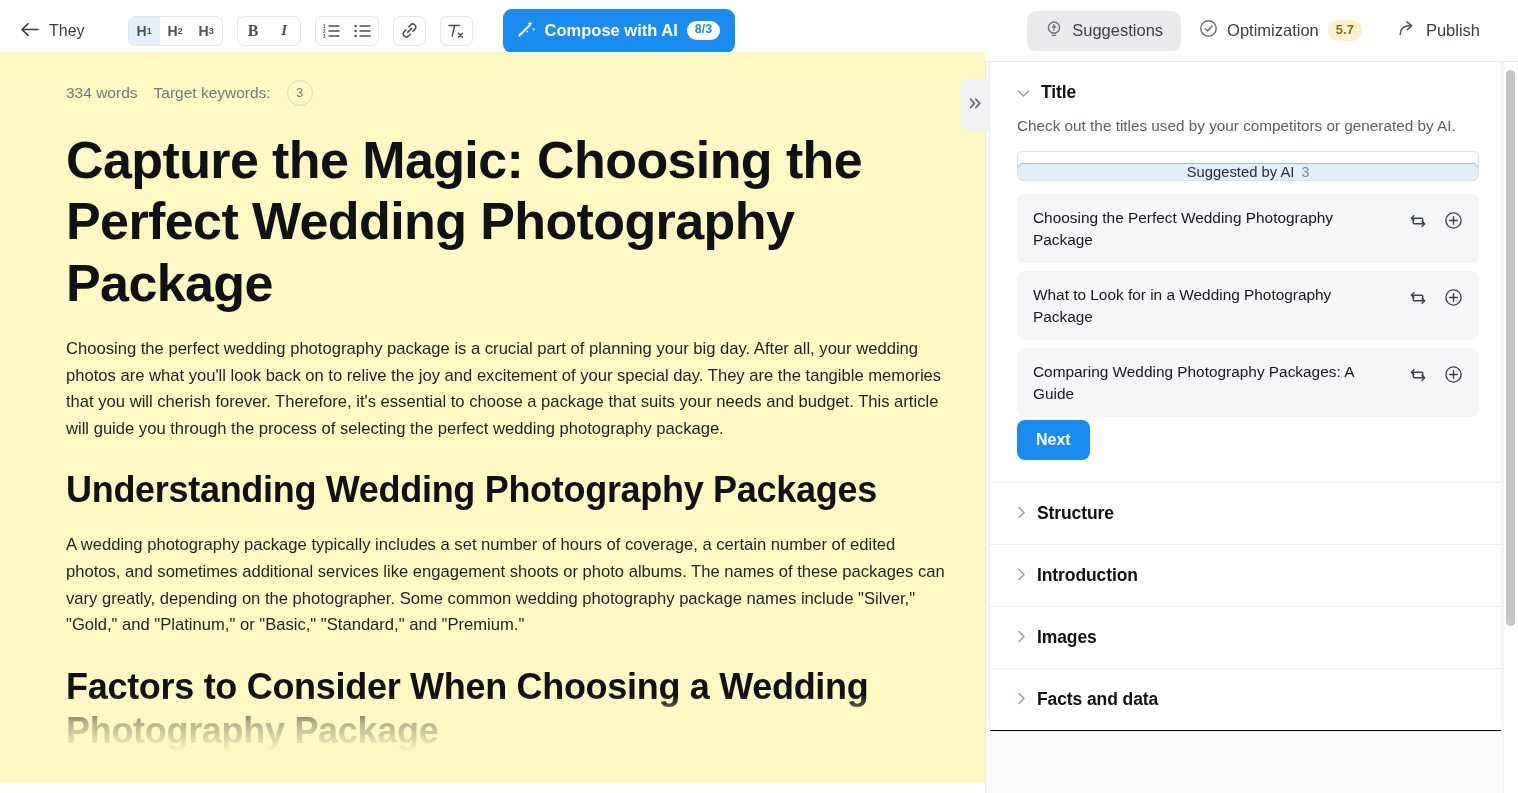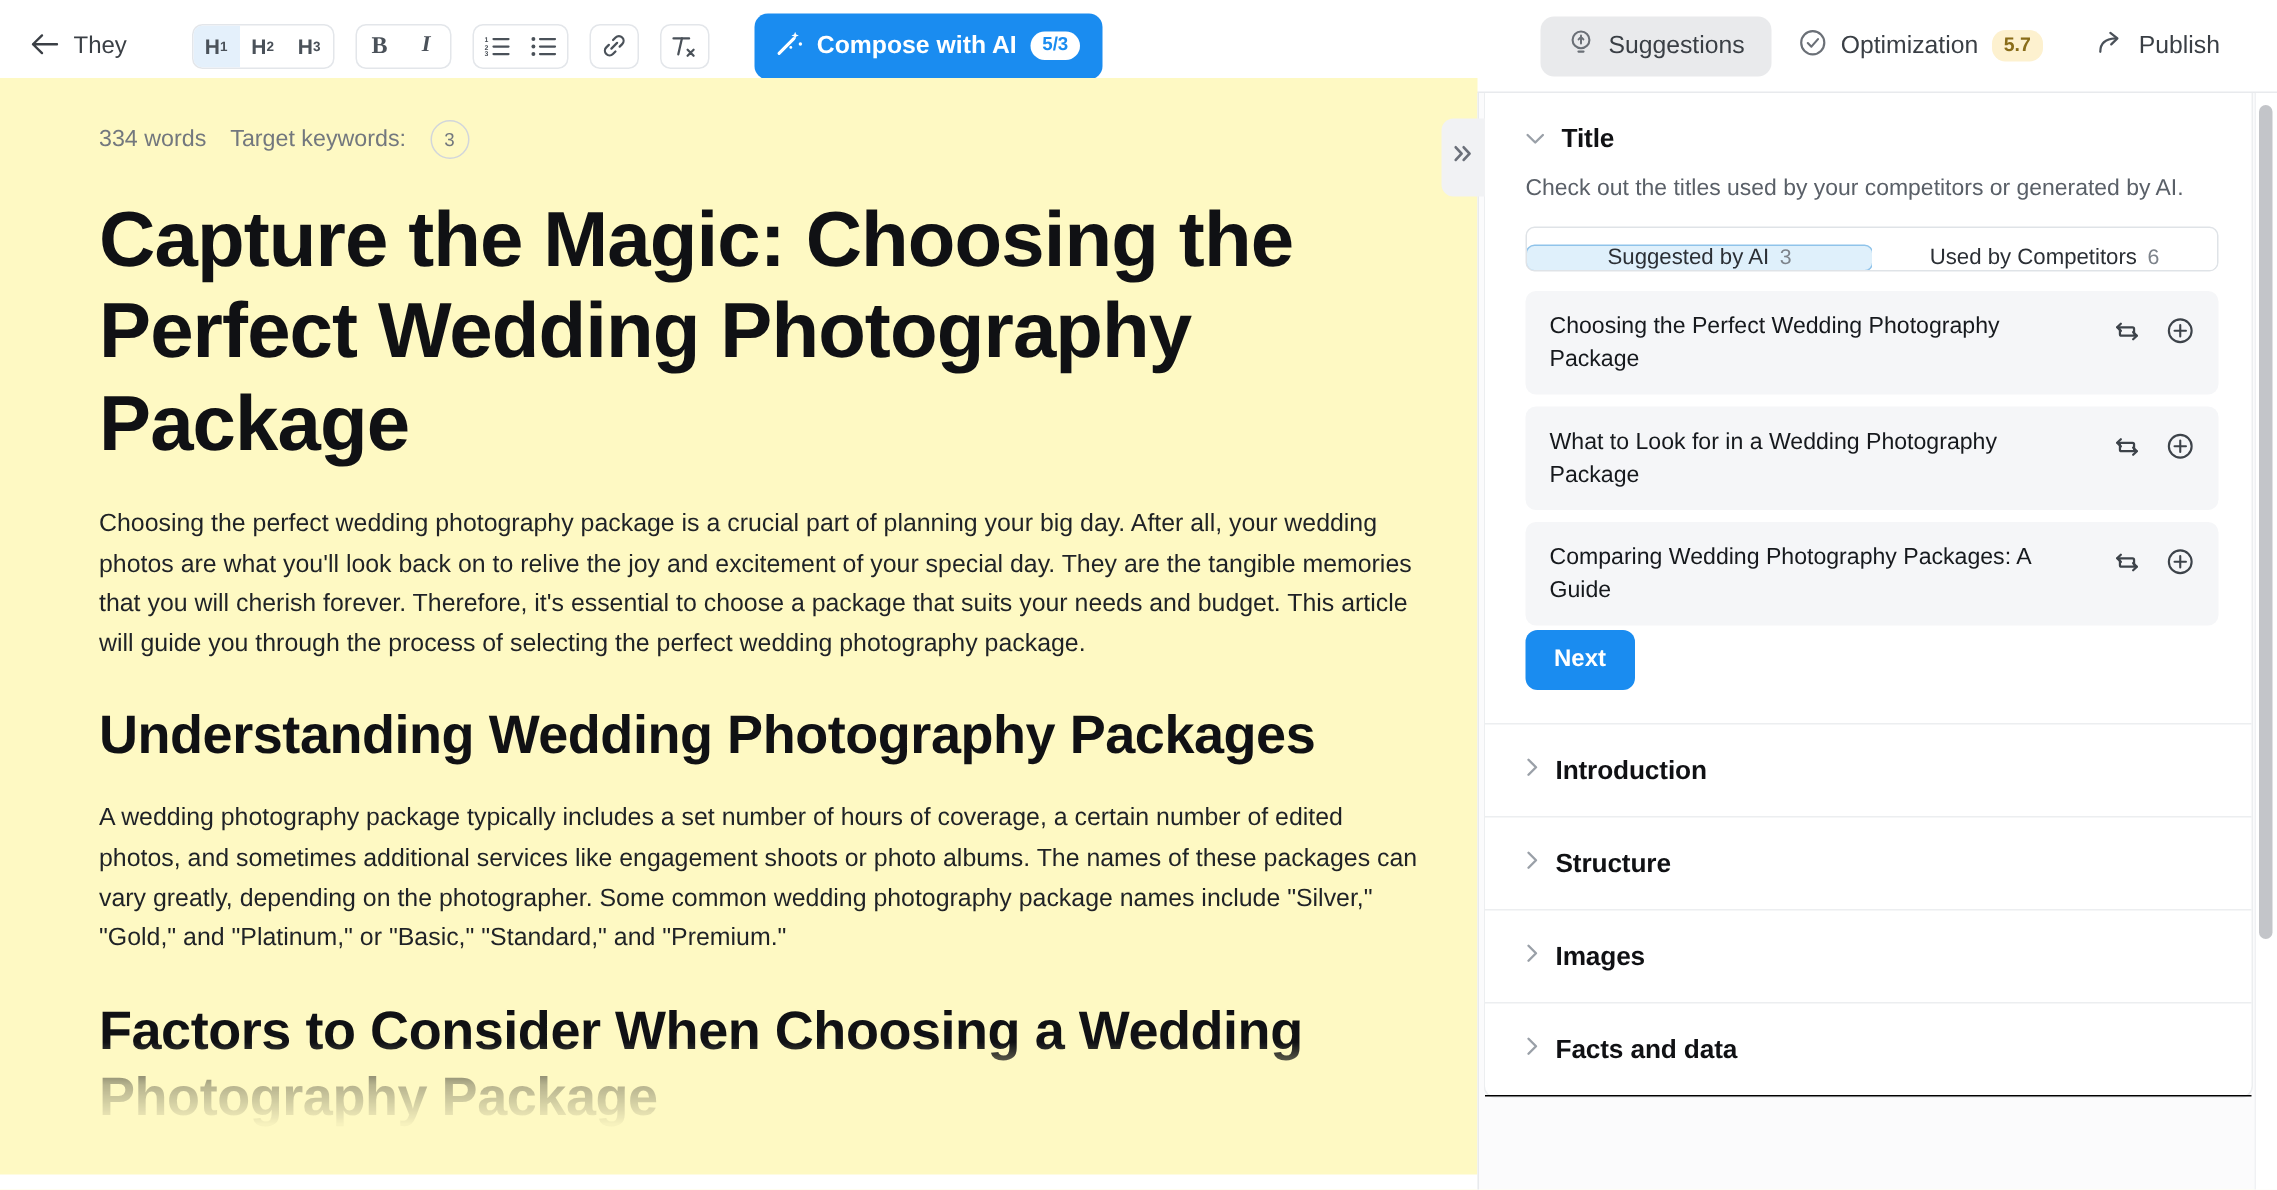--- a/index.html
+++ b/index.html
@@ -344,21 +344,21 @@
   <div class="compose-btn">
     <span>
       <svg width="19" height="19" viewBox="0 0 19 19" fill="none">
         <path d="M2.4 16.6 12.2 6.8" stroke="#fff" stroke-width="2.1" stroke-linecap="round"></path>
         <path d="M13.1 2.2l.7 1.8 1.8.7-1.8.7-.7 1.8-.7-1.8-1.8-.7 1.8-.7z" fill="#fff"></path>
         <circle cx="16.6" cy="10.3" r="1.15" fill="#fff"></circle>
         <circle cx="10.2" cy="12.6" r="0.95" fill="#fff"></circle>
       </svg>
     </span>
     <span>Compose with AI</span>
-    <span class="compose-badge">5/3</span>
+    <span class="compose-badge">8/3</span>
   </div>
 
   <div class="tb-right">
     <div class="tb-pill selected">
       <span>
         <svg width="18" height="18" viewBox="0 0 18 18" fill="none">
           <circle cx="9" cy="7.6" r="5.6" stroke="#6b7077" stroke-width="1.4"></circle>
           <path d="M9 4.6v5.4M7.4 7.3 9 5.6l1.6 1.7" stroke="#6b7077" stroke-width="1.3" stroke-linecap="round" stroke-linejoin="round"></path>
           <path d="M7.3 15.4h3.4" stroke="#6b7077" stroke-width="1.4" stroke-linecap="round"></path>
         </svg>
@@ -422,24 +422,20 @@
         </span>
         <span class="sec-title">Title</span>
       </div>
       <div class="sec-body">
         <div class="sec-desc">Check out the titles used by your competitors or generated by AI.</div>
 
         <div class="seg">
           <div class="seg-btn active">
             <span>Suggested by AI</span>
             <span class="seg-count">3</span>
-          </div>
-          <div class="seg-btn">
-            <span>Used by Competitors</span>
-            <span class="seg-count">6</span>
           </div>
         </div>
 
         <div class="sugg-list">
 
           <div class="sugg-item">
             <div class="sugg-text">Choosing the Perfect Wedding Photography Package</div>
             <div class="sugg-actions">
               <span class="act-icon">
                 <svg width="18" height="18" viewBox="0 0 18 18" fill="none">
@@ -504,32 +500,32 @@
       </div>
     </div>
 
     <div class="section">
       <div class="sec-head">
         <span class="chev">
           <svg width="9" height="13" viewBox="0 0 9 13" fill="none">
             <path d="M2 1.5 7 6.5 2 11.5" stroke="#9aa0a8" stroke-width="1.6" stroke-linecap="round" stroke-linejoin="round"></path>
           </svg>
         </span>
-        <span class="sec-title">Introduction</span>
+        <span class="sec-title">Structure</span>
       </div>
     </div>
 
     <div class="section">
       <div class="sec-head">
         <span class="chev">
           <svg width="9" height="13" viewBox="0 0 9 13" fill="none">
             <path d="M2 1.5 7 6.5 2 11.5" stroke="#9aa0a8" stroke-width="1.6" stroke-linecap="round" stroke-linejoin="round"></path>
           </svg>
         </span>
-        <span class="sec-title">Structure</span>
+        <span class="sec-title">Introduction</span>
       </div>
     </div>
 
     <div class="section">
       <div class="sec-head">
         <span class="chev">
           <svg width="9" height="13" viewBox="0 0 9 13" fill="none">
             <path d="M2 1.5 7 6.5 2 11.5" stroke="#9aa0a8" stroke-width="1.6" stroke-linecap="round" stroke-linejoin="round"></path>
           </svg>
         </span>

